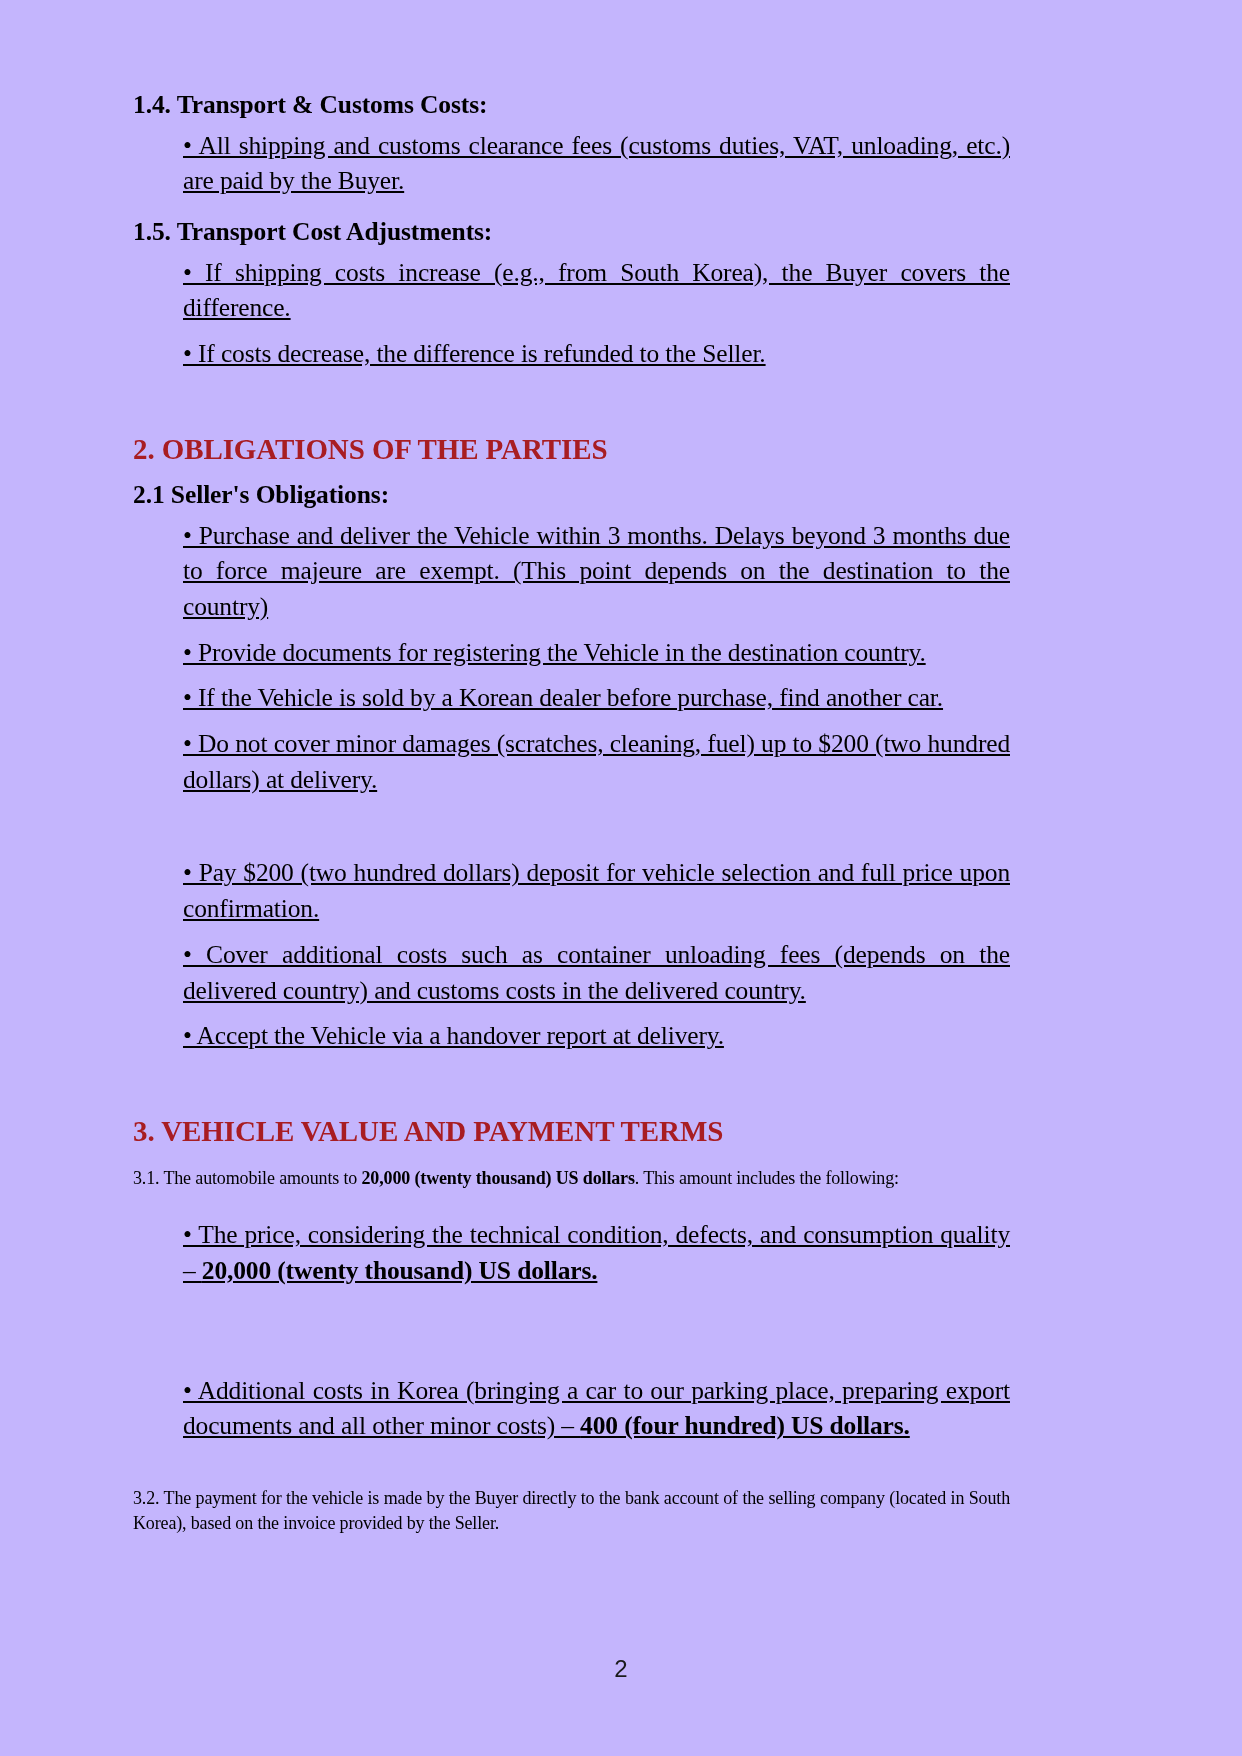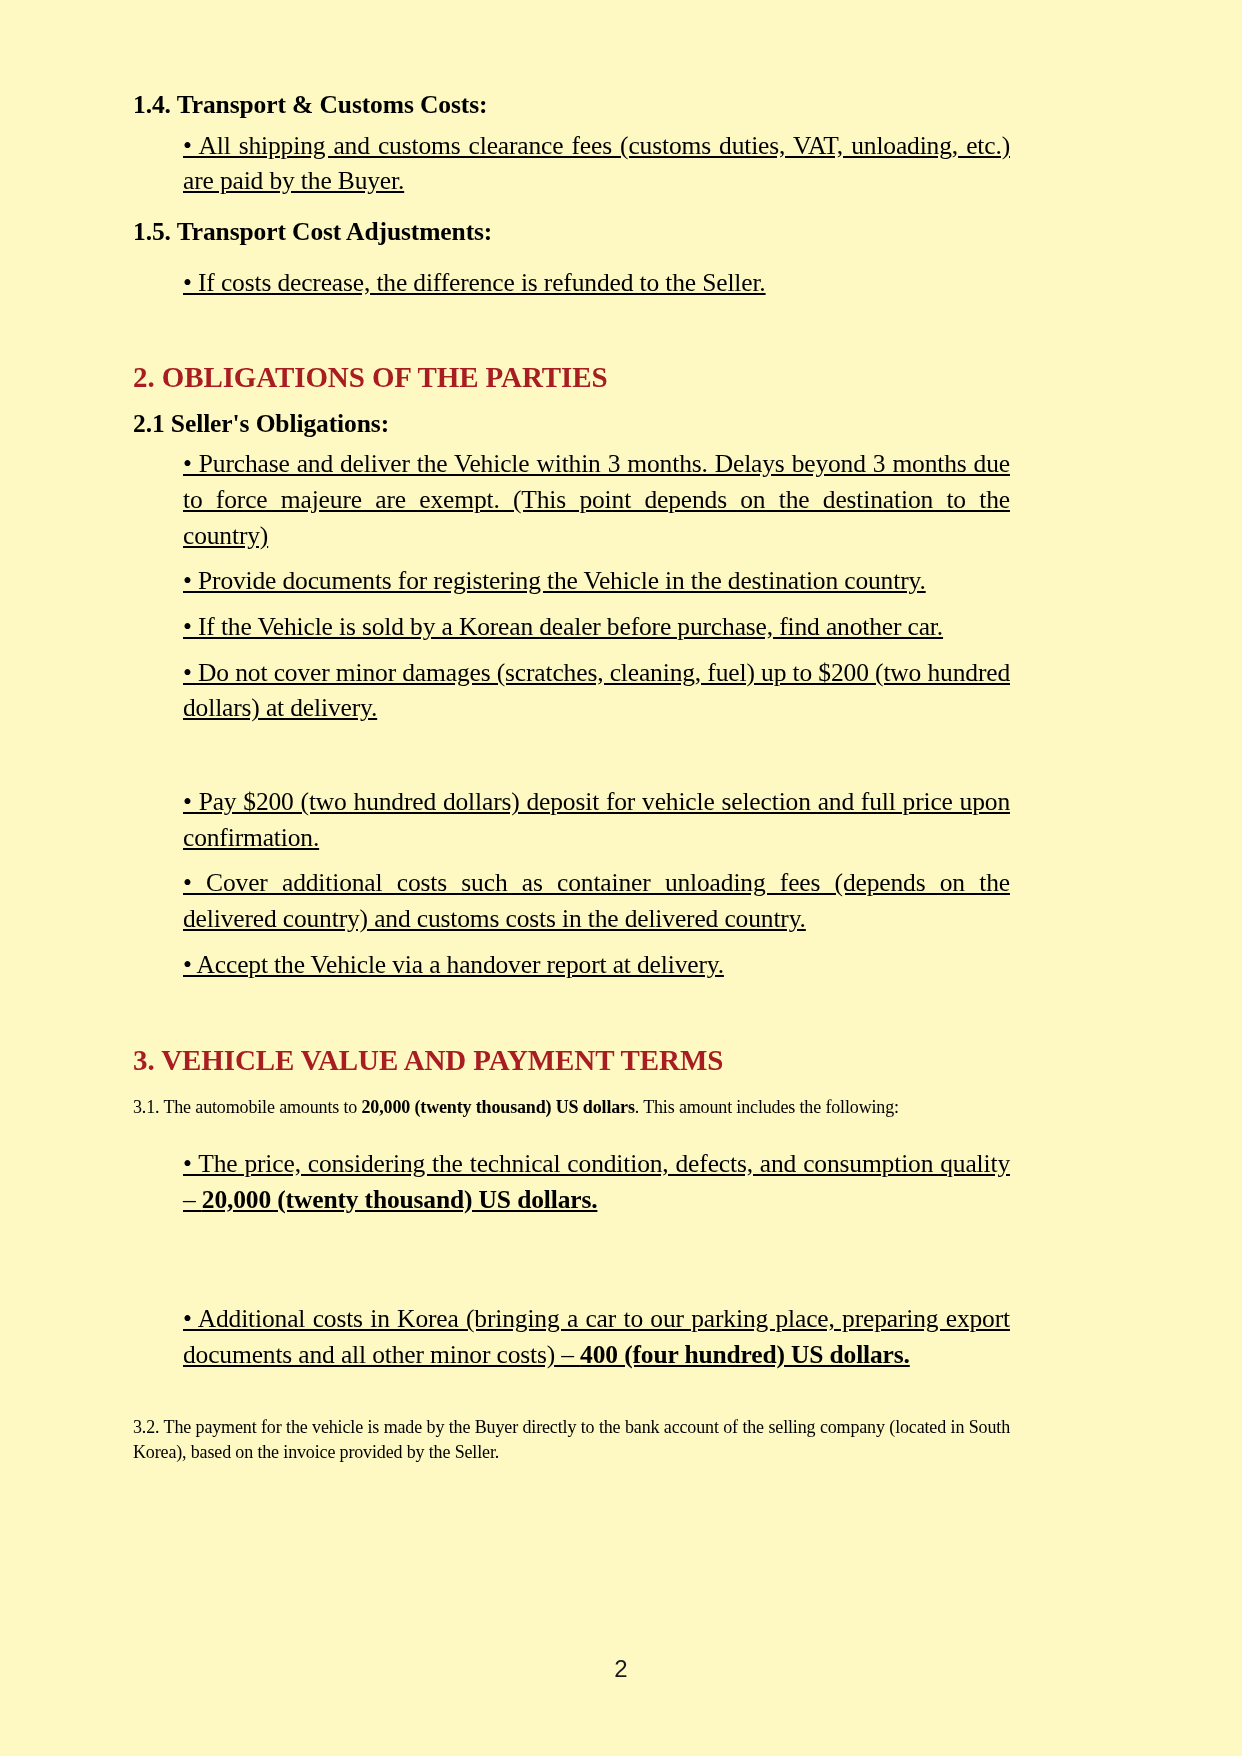--- a/index.html
+++ b/index.html
@@ -13,21 +13,21 @@
     position: relative;
     font-family: "Liberation Serif", "DejaVu Serif", serif;
     color: #000000;
     overflow: hidden;
   }
   .page {
     position: absolute;
     left: 0; top: 0;
     width: 1242px;
     height: 1756px;
-    background: #fef9c3;
+    background: #c4b5fd;
   }
   .content {
     position: absolute;
     left: 133px;
     top: 88px;
     width: 877px;
   }
 
   
   .sub-heading {
@@ -95,20 +95,21 @@
 
 <div class="page">
   <div class="content">
 
     <h3 class="sub-heading">1.4. Transport &amp; Customs Costs:</h3>
     <p class="bullet">• All shipping and customs clearance fees (customs duties, VAT, unloading, etc.) are paid by the Buyer.</p>
 
     <div class="gap-s"></div>
 
     <h3 class="sub-heading">1.5. Transport Cost Adjustments:</h3>
+    <p class="bullet">• If shipping costs increase (e.g., from South Korea), the Buyer covers the difference.</p>
     <div class="gap-xs"></div>
     <p class="bullet">• If costs decrease, the difference is refunded to the Seller.</p>
 
     <div class="gap-xl"></div>
 
     <h2 class="section-heading red">2. OBLIGATIONS OF THE PARTIES</h2>
 
     <div class="gap-xs"></div>
 
     <h3 class="sub-heading">2.1 Seller's Obligations:</h3>

